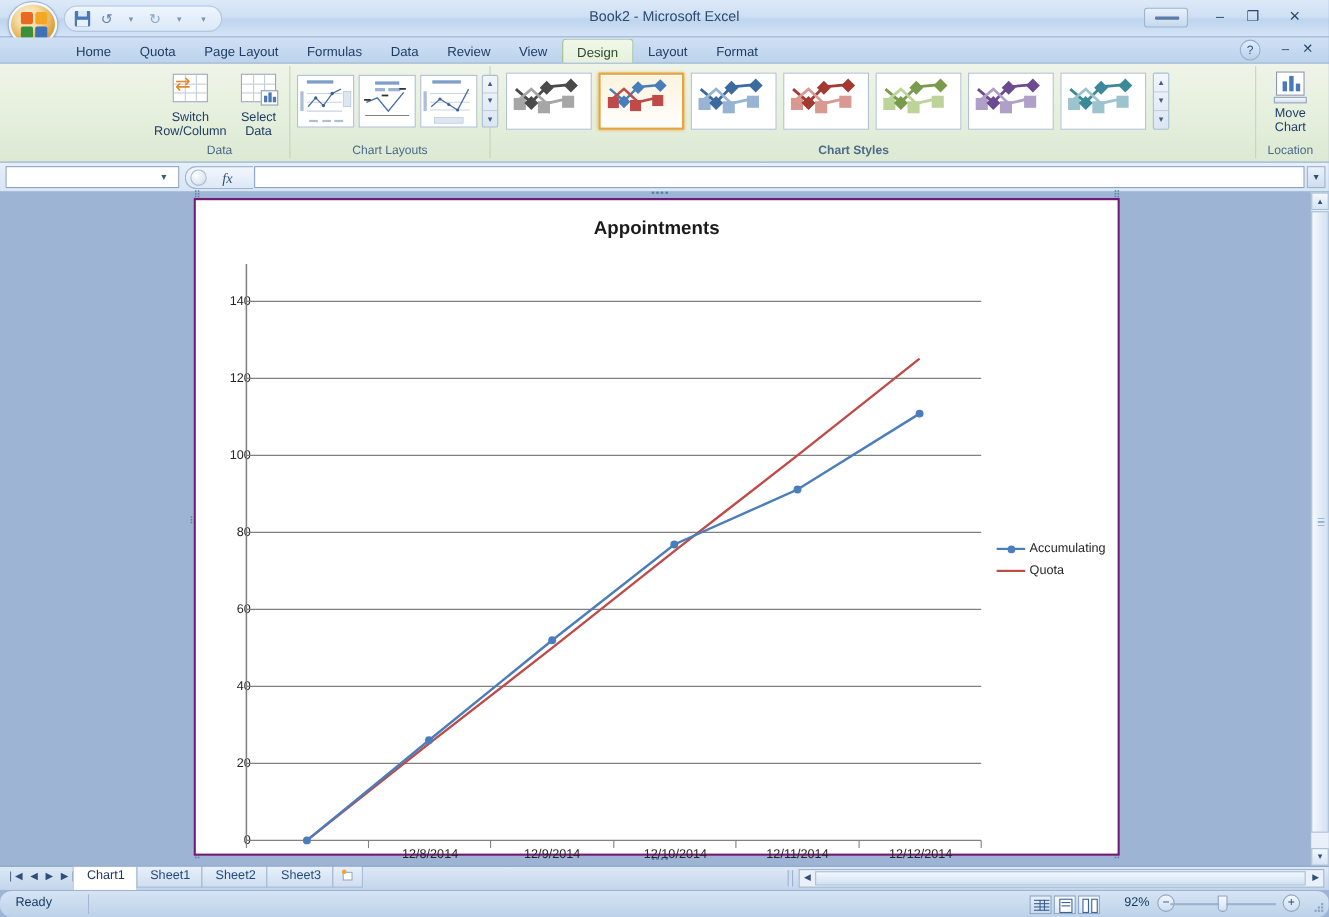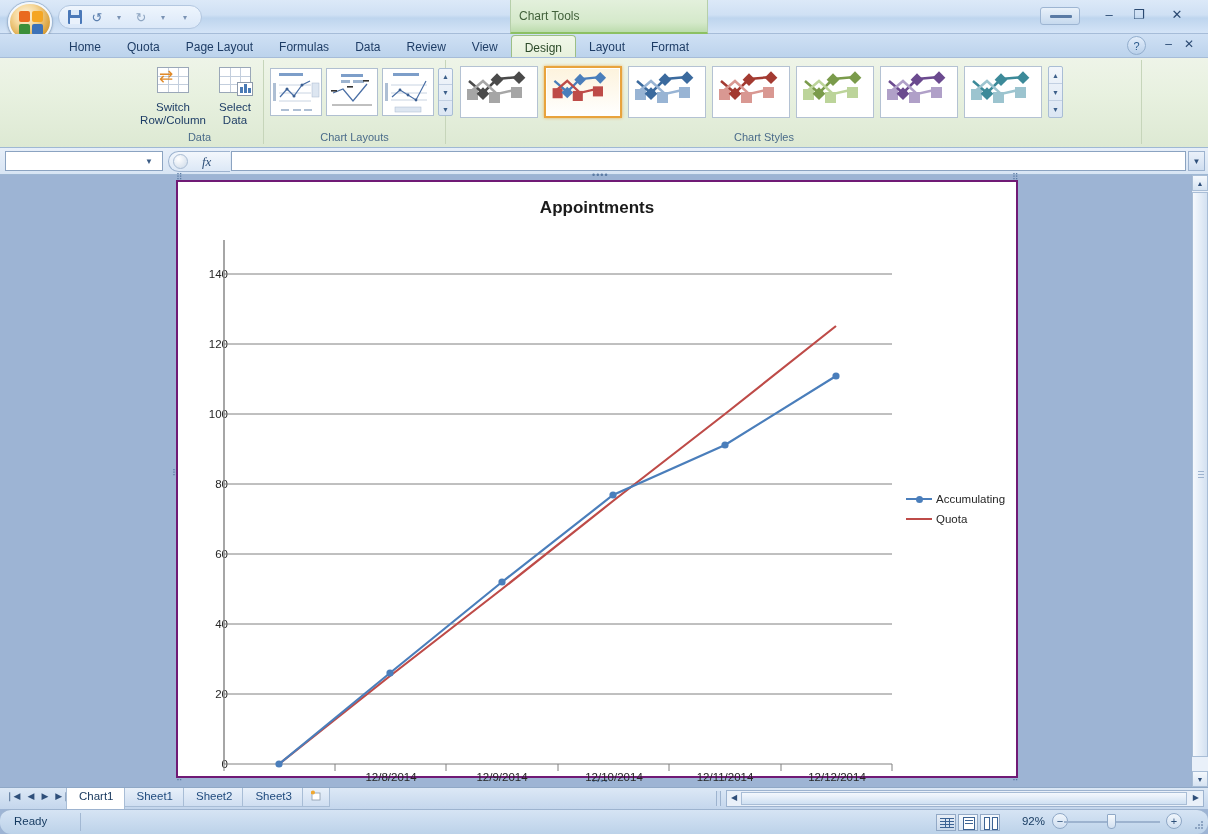--- a/index.html
+++ b/index.html
@@ -370,23 +370,20 @@
       <span class="ic">
           <span class="save-ico"></span>
         </span>
       <span class="ic arr on">↺</span>
       <span class="ic mini">▾</span>
       <span class="ic arr">↻</span>
       <span class="ic mini">▾</span>
       <span class="ic mini">▾</span>
     </div>
     <div class="win-title">Book2 - Microsoft Excel</div>
-    <div class="ctx-tab-band">
-      <span>Chart Tools</span>
-    </div>
     <div class="restore-pill"></div>
     <div class="wbtn min">–</div>
     <div class="wbtn max">❐</div>
     <div class="wbtn close">✕</div>
   </div>
 
   <div class="tabs">
     <div class="tab">Home</div>
     <div class="tab">Quota</div>
     <div class="tab">Page Layout</div>
@@ -578,23 +575,38 @@
           <rect x="32" y="8" width="9" height="9" fill="#3c8a99" transform="rotate(45 36 12)"></rect>
           <rect x="54" y="6" width="9" height="9" fill="#3c8a99" transform="rotate(45 58 10)"></rect>
         </g>
           </svg>
       </div>
       <div class="stylescroll" style="left:602px;">
         <div>▲</div>
         <div>▼</div>
         <div>▼</div>
       </div>
-      <div class="grp-label" style="left:4px; width:628px;">Chart Styles</div>
-    </div>
-
+      <div class="grp-label" style="left:16px; width:628px;font-weight:bold;">Chart Styles</div>
+    </div>
+
+    <div class="grp" style="left:1142px; width:62px; border-right:none;">
+      <div class="bigbtn" style="left:0; width:62px;">
+        <div class="icn-move">
+          <span class="bx">
+              <i class="b1"></i>
+              <i class="b2"></i>
+              <i class="b3"></i>
+            </span>
+            <span class="tb"></span>
+        </div>
+        <span class="lbl">Move</span>
+        <span class="lbl" style="margin-top:0">Chart</span>
+      </div>
+      <div class="grp-label">Location</div>
+    </div>
   </div>
 
   <div class="fbar">
     <div class="namebox">
       <input type="text" placeholder="" style="">
       <span class="dd">▼</span>
     </div>
     <div class="fx-grp">
       <span class="circ"></span>
       <span class="fx">fx</span>

